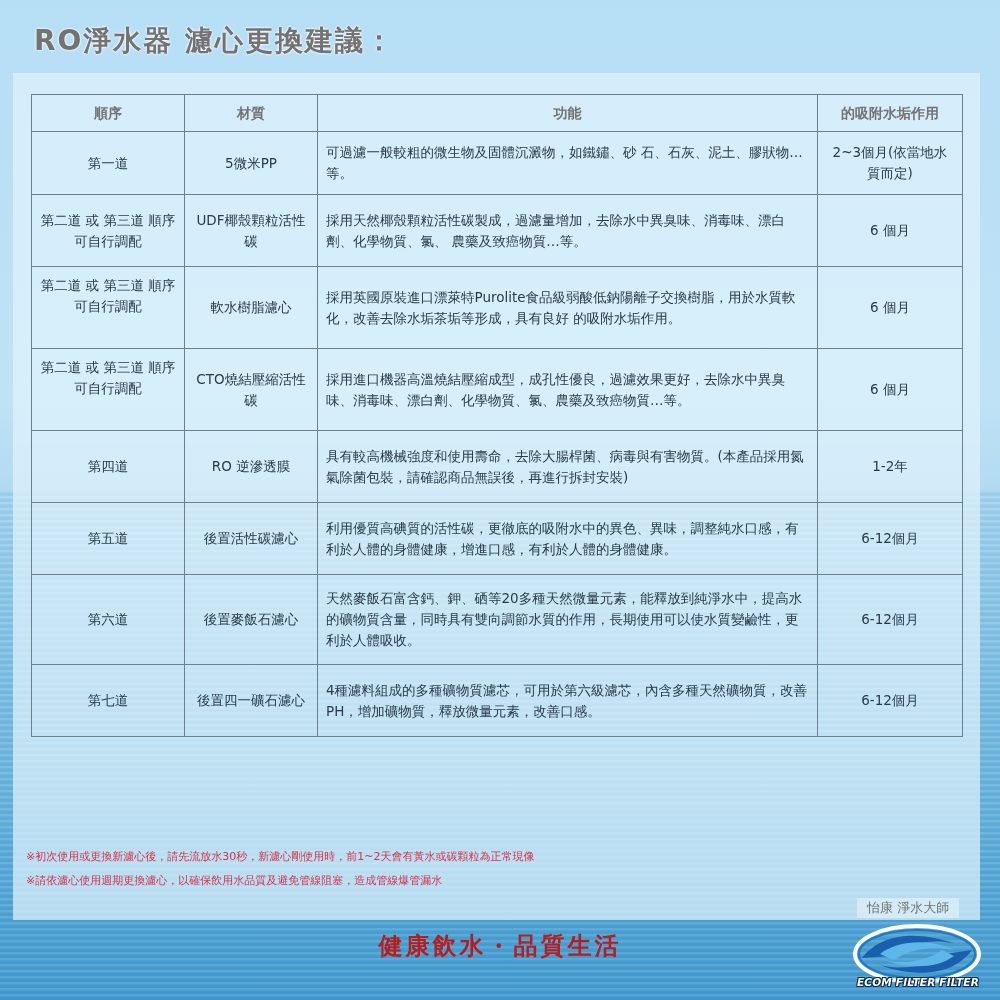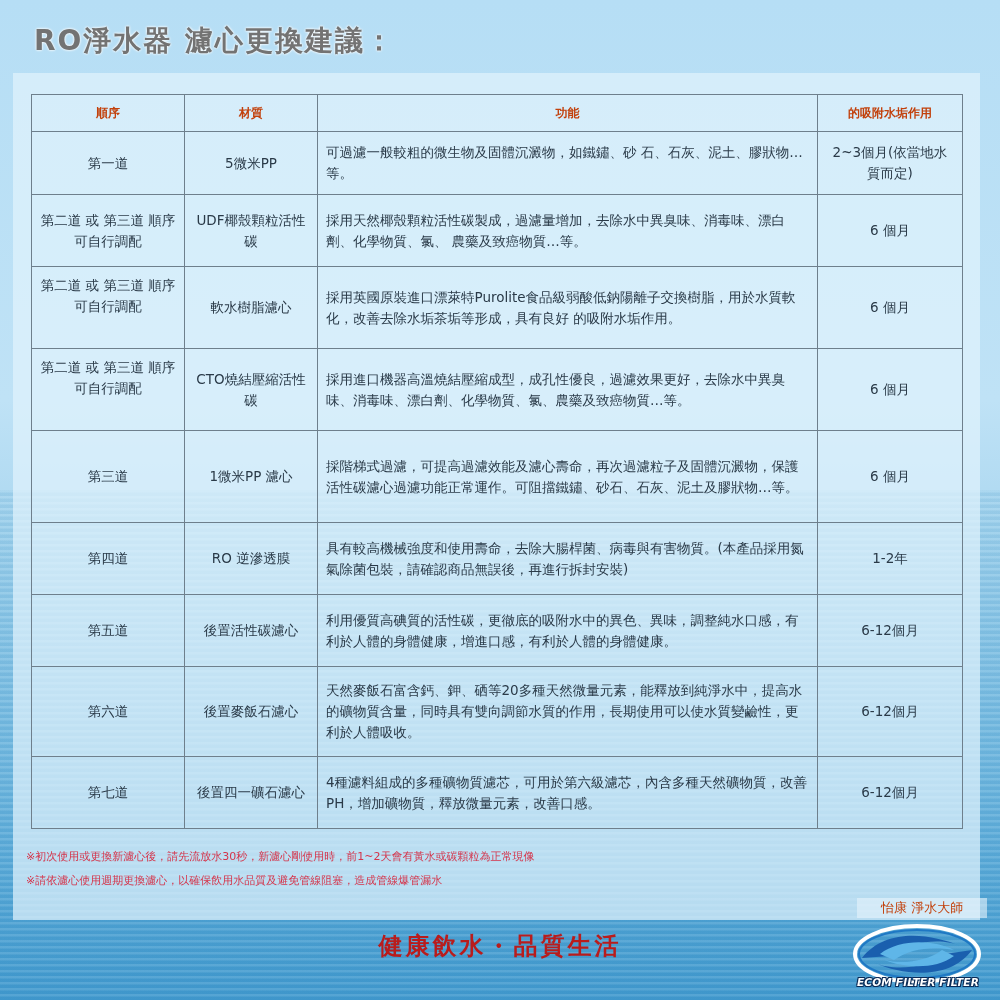--- a/index.html
+++ b/index.html
@@ -24,35 +24,35 @@
     background: rgba(225, 242, 252, 0.72);
   }
   table.grid {
     position: absolute; left: 31px; top: 94px; width: 931px;
     border-collapse: collapse; table-layout: fixed;
     font-size: 13.5px; color: #2a3a48;
   }
   table.grid th, table.grid td {
     border: 1.5px solid #6e7f8c; padding: 4px 8px; vertical-align: middle; line-height: 21px;
   }
-  table.grid th { font-weight: bold; text-align: center; height: 28px; color: #c2410c; font-size: 12px; }
+  table.grid th { font-weight: bold; text-align: center; height: 28px; color: #737373; font-size: 14px; }
   td.c-order { text-align: center; }
   td.c-mat { text-align: center; }
   td.c-func { text-align: left; }
   td.c-time { text-align: center; }
   .notes {
     position: absolute; left: 26px; top: 845px; font-size: 11px; color: #d5344a; line-height: 24px;
   }
   .slogan {
     position: absolute; left: 0; width: 1000px; top: 930px; text-align: center;
     font-size: 24px; font-weight: bold; color: #b91c1c; letter-spacing: 3px;
   }
   .brand {
-    position: absolute; left: 857px; top: 898px; font-size: 13px; color: #c2410c;
-    background: rgba(230,243,252,0.6); padding: 1px 24px;
+    position: absolute; left: 857px; top: 898px; font-size: 13px; color: #737373;
+    background: rgba(230,243,252,0.6); padding: 1px 10px;
   }
   .logo {
     position: absolute; left: 850px; top: 918px; width: 135px; height: 80px;
   }
   .logo-text {
     position: absolute; left: 853px; top: 976px; width: 130px; text-align: center;
     font-size: 10.5px; font-weight: bold; font-style: italic; color: #ffffff;
     text-shadow: 1px 1px 0 #0a2a55, -1px -1px 0 #0a2a55, 1px -1px 0 #0a2a55, -1px 1px 0 #0a2a55;
     letter-spacing: 0.2px;
   }
@@ -99,26 +99,20 @@
       <td class="c-mat">軟水樹脂濾心</td>
       <td class="c-func">採用英國原裝進口漂萊特Purolite食品級弱酸低鈉陽離子交換樹脂，用於水質軟化，改善去除水垢茶垢等形成，具有良好 的吸附水垢作用。</td>
       <td class="c-time">6 個月</td>
     </tr>
     <tr style="height:82px">
       <td class="c-order" style="vertical-align:top;padding-top:8px">第二道 或 第三道 順序可自行調配</td>
       <td class="c-mat">CTO燒結壓縮活性碳</td>
       <td class="c-func">採用進口機器高溫燒結壓縮成型，成孔性優良，過濾效果更好，去除水中異臭味、消毒味、漂白劑、化學物質、氯、農藥及致癌物質…等。</td>
       <td class="c-time">6 個月</td>
     </tr>
-    <tr style="height:92px">
-      <td class="c-order">第三道</td>
-      <td class="c-mat">1微米PP 濾心</td>
-      <td class="c-func">採階梯式過濾，可提高過濾效能及濾心壽命，再次過濾粒子及固體沉澱物，保護活性碳濾心過濾功能正常運作。可阻擋鐵鏽、砂石、石灰、泥土及膠狀物…等。</td>
-      <td class="c-time">6 個月</td>
-    </tr>
     <tr style="height:72px">
       <td class="c-order">第四道</td>
       <td class="c-mat">RO 逆滲透膜</td>
       <td class="c-func">具有較高機械強度和使用壽命，去除大腸桿菌、病毒與有害物質。(本產品採用氮氣除菌包裝，請確認商品無誤後，再進行拆封安裝)</td>
       <td class="c-time">1-2年</td>
     </tr>
     <tr style="height:72px">
       <td class="c-order">第五道</td>
       <td class="c-mat">後置活性碳濾心</td>
       <td class="c-func">利用優質高碘質的活性碳，更徹底的吸附水中的異色、異味，調整純水口感，有利於人體的身體健康，增進口感，有利於人體的身體健康。</td>

